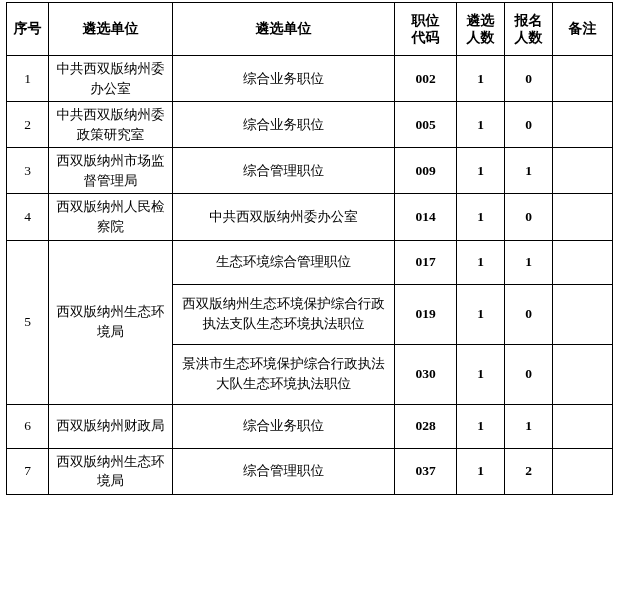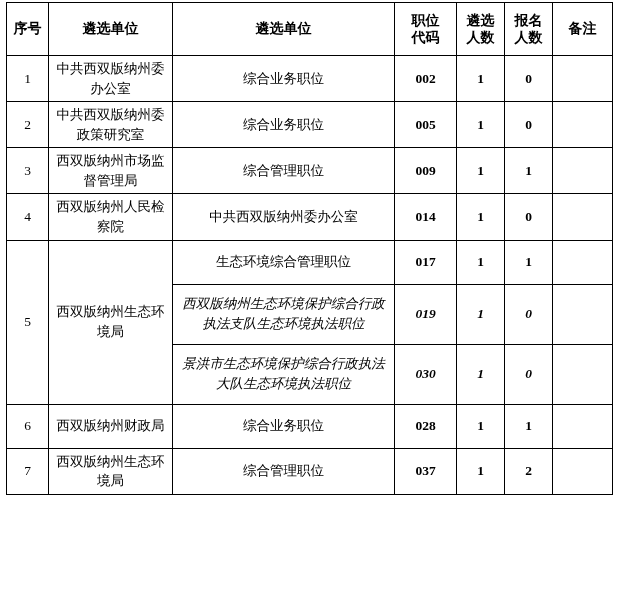--- a/index.html
+++ b/index.html
@@ -58,21 +58,21 @@
     font-size: 13.5px;
   }
   td.remark {
     font-size: 13.5px;
   }
   .hdr-two-line {
     display: block;
     line-height: 1.25;
   }
   .row-h-normal { height: 44px; }
-  .row-h-xtall { height: 60px; font-style: italic; }
+  .row-h-xtall { height: 60px; }
 </style>
 </head>
 <body>
 
 <div id="sheet">
   <table class="grid">
     <colgroup>
       <col style="width:42px">
       <col style="width:124px">
       <col style="width:222px">

